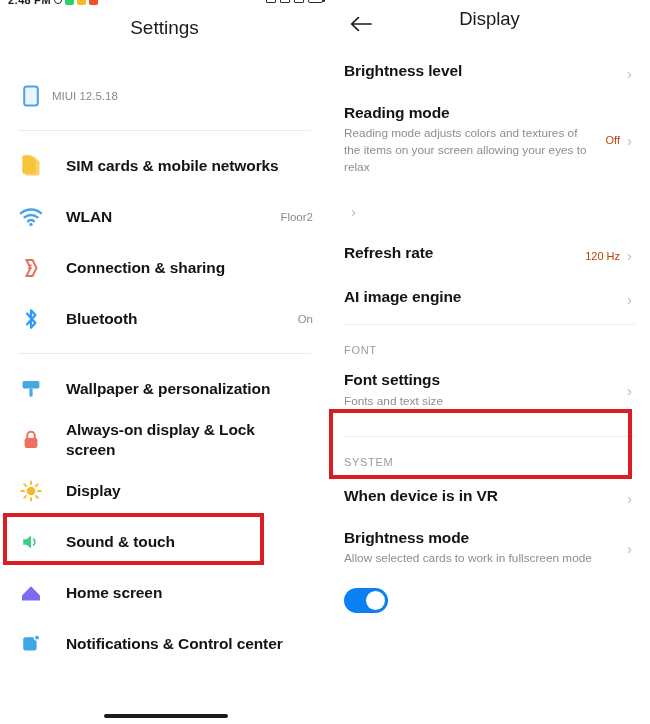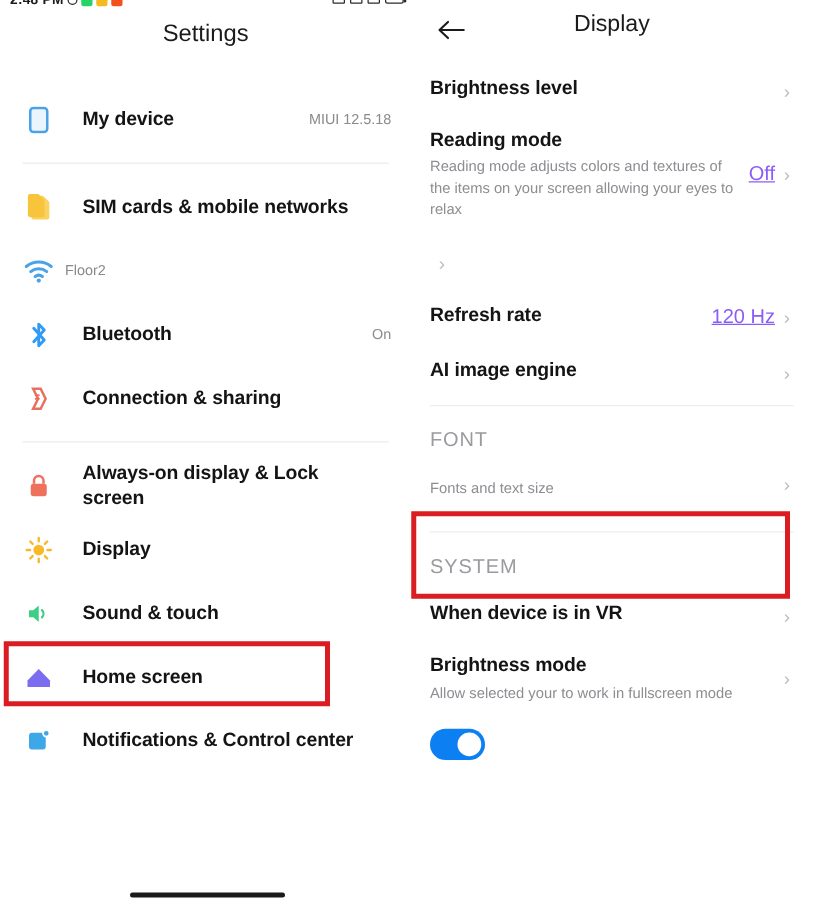--- a/index.html
+++ b/index.html
@@ -71,24 +71,24 @@
 
   .r-list { padding: 0; }
   .r-row {
     position: relative; display: flex; align-items: flex-end;
     padding: 11px 18px 11px 15px; min-height: 44px;
   }
   .r-texts { flex: 1; padding-right: 6px; }
   .r-title { font-size: 15.5px; color: #141414; font-weight: 600; letter-spacing: -0.1px; line-height: 1.3; }
   .r-sub   { font-size: 11.8px; color: #8d8d92; line-height: 1.42; margin-top: 2px; max-width: 246px; }
   .r-right { display: flex; align-items: center; gap: 7px; padding-top: 2px; }
-  .r-val   { font-size: 16px; color: #8b5cf6; white-space: nowrap; text-decoration: underline; }
+  .r-val   { font-size: 11px; color: #c2410c; white-space: nowrap; }
   .chev { color: #bdbdc1; font-size: 15px; line-height: 1; font-weight: 300; }
   .r-section {
-    font-size: 16px; color: #9b9b9f; letter-spacing: .7px;
+    font-size: 11px; color: #9b9b9f; letter-spacing: .7px;
     padding: 13px 0 5px 15px;
   }
   .r-divider { height: 1px; background: #ededed; margin: 6px 15px; }
 
   .toggle {
     width: 44px; height: 25px; border-radius: 13px; position: relative; flex: none;
   }
   .toggle::after {
     content: ""; position: absolute; top: 3px; width: 19px; height: 19px;
     border-radius: 50%; background: #fff;
@@ -130,21 +130,20 @@
     <div class="settings-title">Settings</div>
 
     <div class="left-list">
 
       <div class="row">
         <span class="row-ico">
           <svg width="18" height="22" viewBox="0 0 18 22">
               <rect x="2.2" y="1.4" width="13.6" height="19.2" rx="2.6" fill="#eaf5fd" stroke="#4aa3e8" stroke-width="2"></rect>
             </svg>
         </span>
-        <span class="row-label">My device</span>
         <span class="row-value">MIUI 12.5.18</span>
       </div>
 
       <div class="divider"></div>
 
       <div class="row">
         <span class="row-ico">
           <svg width="22" height="24" viewBox="0 0 22 24">
             <path d="M7 2.5h7.3L19.5 7.6v12.2a1.8 1.8 0 0 1-1.8 1.8H7a1.8 1.8 0 0 1-1.8-1.8V4.3A1.8 1.8 0 0 1 7 2.5z" fill="#fbd160"></path>
             <path d="M4 1.2h6.6L15.6 6v12a1.7 1.7 0 0 1-1.7 1.7H4A1.7 1.7 0 0 1 2.3 18V2.9A1.7 1.7 0 0 1 4 1.2z" fill="#f7c43c"></path>
@@ -156,46 +155,57 @@
 
       <div class="row">
         <span class="row-ico">
           <svg width="24" height="20" viewBox="0 0 24 20">
             <path d="M2 6.2A15.6 15.6 0 0 1 22 6.2" stroke="#4aa3e8" stroke-width="2.4" fill="none" stroke-linecap="round"></path>
             <path d="M5.6 10.3A10.2 10.2 0 0 1 18.4 10.3" stroke="#4aa3e8" stroke-width="2.4" fill="none" stroke-linecap="round"></path>
             <path d="M9.1 14.2A4.8 4.8 0 0 1 14.9 14.2" stroke="#4aa3e8" stroke-width="2.4" fill="none" stroke-linecap="round"></path>
             <circle cx="12" cy="17.4" r="1.7" fill="#4aa3e8"></circle>
           </svg>
         </span>
+        <span class="row-label">WLAN</span>
         <span class="row-value">Floor2</span>
-      </div>
-
-      <div class="row">
-        <span class="row-ico">
-          <svg width="20" height="24" viewBox="0 0 20 24">
-            <path d="M6 6.6 14.4 16 10 20.6V3.4L14.4 8 6 17.4" stroke="#2f9bf5" stroke-width="2.3" fill="none" stroke-linejoin="round" stroke-linecap="round"></path>
-          </svg>
-        </span>
-        <span class="row-label">Bluetooth</span>
-        <span class="row-value">On</span>
       </div>
 
       <div class="row">
         <span class="row-ico">
           <svg width="22" height="22" viewBox="0 0 22 22">
             <path d="M6.5 3h6l4 8-4 8h-6l4-8z" fill="none" stroke="#e8705e" stroke-width="2"></path>
             <path d="M8.6 8.2h2.4M8.6 11h2.4" stroke="#e8705e" stroke-width="1.6" stroke-linecap="round"></path>
           </svg>
         </span>
         <span class="row-label">Connection &amp; sharing</span>
         <span class="row-value"></span>
       </div>
 
+      <div class="row">
+        <span class="row-ico">
+          <svg width="20" height="24" viewBox="0 0 20 24">
+            <path d="M6 6.6 14.4 16 10 20.6V3.4L14.4 8 6 17.4" stroke="#2f9bf5" stroke-width="2.3" fill="none" stroke-linejoin="round" stroke-linecap="round"></path>
+          </svg>
+        </span>
+        <span class="row-label">Bluetooth</span>
+        <span class="row-value">On</span>
+      </div>
+
       <div class="divider"></div>
 
+      <div class="row">
+        <span class="row-ico">
+          <svg width="22" height="22" viewBox="0 0 22 22">
+            <rect x="2.6" y="3" width="16.8" height="7.6" rx="1.6" fill="#47a8e5"></rect>
+            <rect x="9.4" y="10.6" width="3.2" height="8.2" rx="1" fill="#47a8e5"></rect>
+          </svg>
+        </span>
+        <span class="row-label">Wallpaper &amp; personalization</span>
+        <span class="row-value"></span>
+      </div>
 
       <div class="row">
         <span class="row-ico">
           <svg width="20" height="22" viewBox="0 0 20 22">
             <path d="M6.2 9V6.6a3.8 3.8 0 0 1 7.6 0V9" fill="none" stroke="#f0705e" stroke-width="2"></path>
             <rect x="3.6" y="9" width="12.8" height="10" rx="2.2" fill="#f0705e"></rect>
           </svg>
         </span>
         <span class="row-label">Always-on display &amp; Lock screen</span>
         <span class="row-value"></span>
@@ -311,20 +321,21 @@
           <span class="chev">›</span>
         </div>
       </div>
 
       <div class="r-divider"></div>
 
       <div class="r-section">FONT</div>
 
       <div class="r-row" style="padding-top:9px;padding-bottom:13px">
         <div class="r-texts">
+          <div class="r-title">Font settings</div>
           <div class="r-sub">Fonts and text size</div>
         </div>
         <div class="r-right" style="align-self:center">
           <span class="chev">›</span>
         </div>
       </div>
 
       <div class="r-divider" style="margin-top:14px"></div>
 
       <div class="r-section">SYSTEM</div>
@@ -334,21 +345,21 @@
           <div class="r-title">When device is in VR</div>
         </div>
         <div class="r-right">
           <span class="chev">›</span>
         </div>
       </div>
 
       <div class="r-row">
         <div class="r-texts">
           <div class="r-title">Brightness mode</div>
-          <div class="r-sub" style="max-width:258px">Allow selected your to work in fullscreen mode</div>
+          <div class="r-sub" style="max-width:258px">Allow selected cards to work in fullscreen mode</div>
         </div>
         <div class="r-right" style="align-self:center">
           <span class="chev">›</span>
         </div>
       </div>
 
       <div class="r-row" style="padding-top:8px">
         <div class="r-right">
           <span class="toggle on" id="auto-rotate-toggle" style="background: rgb(12, 127, 242);"></span>
         </div>

